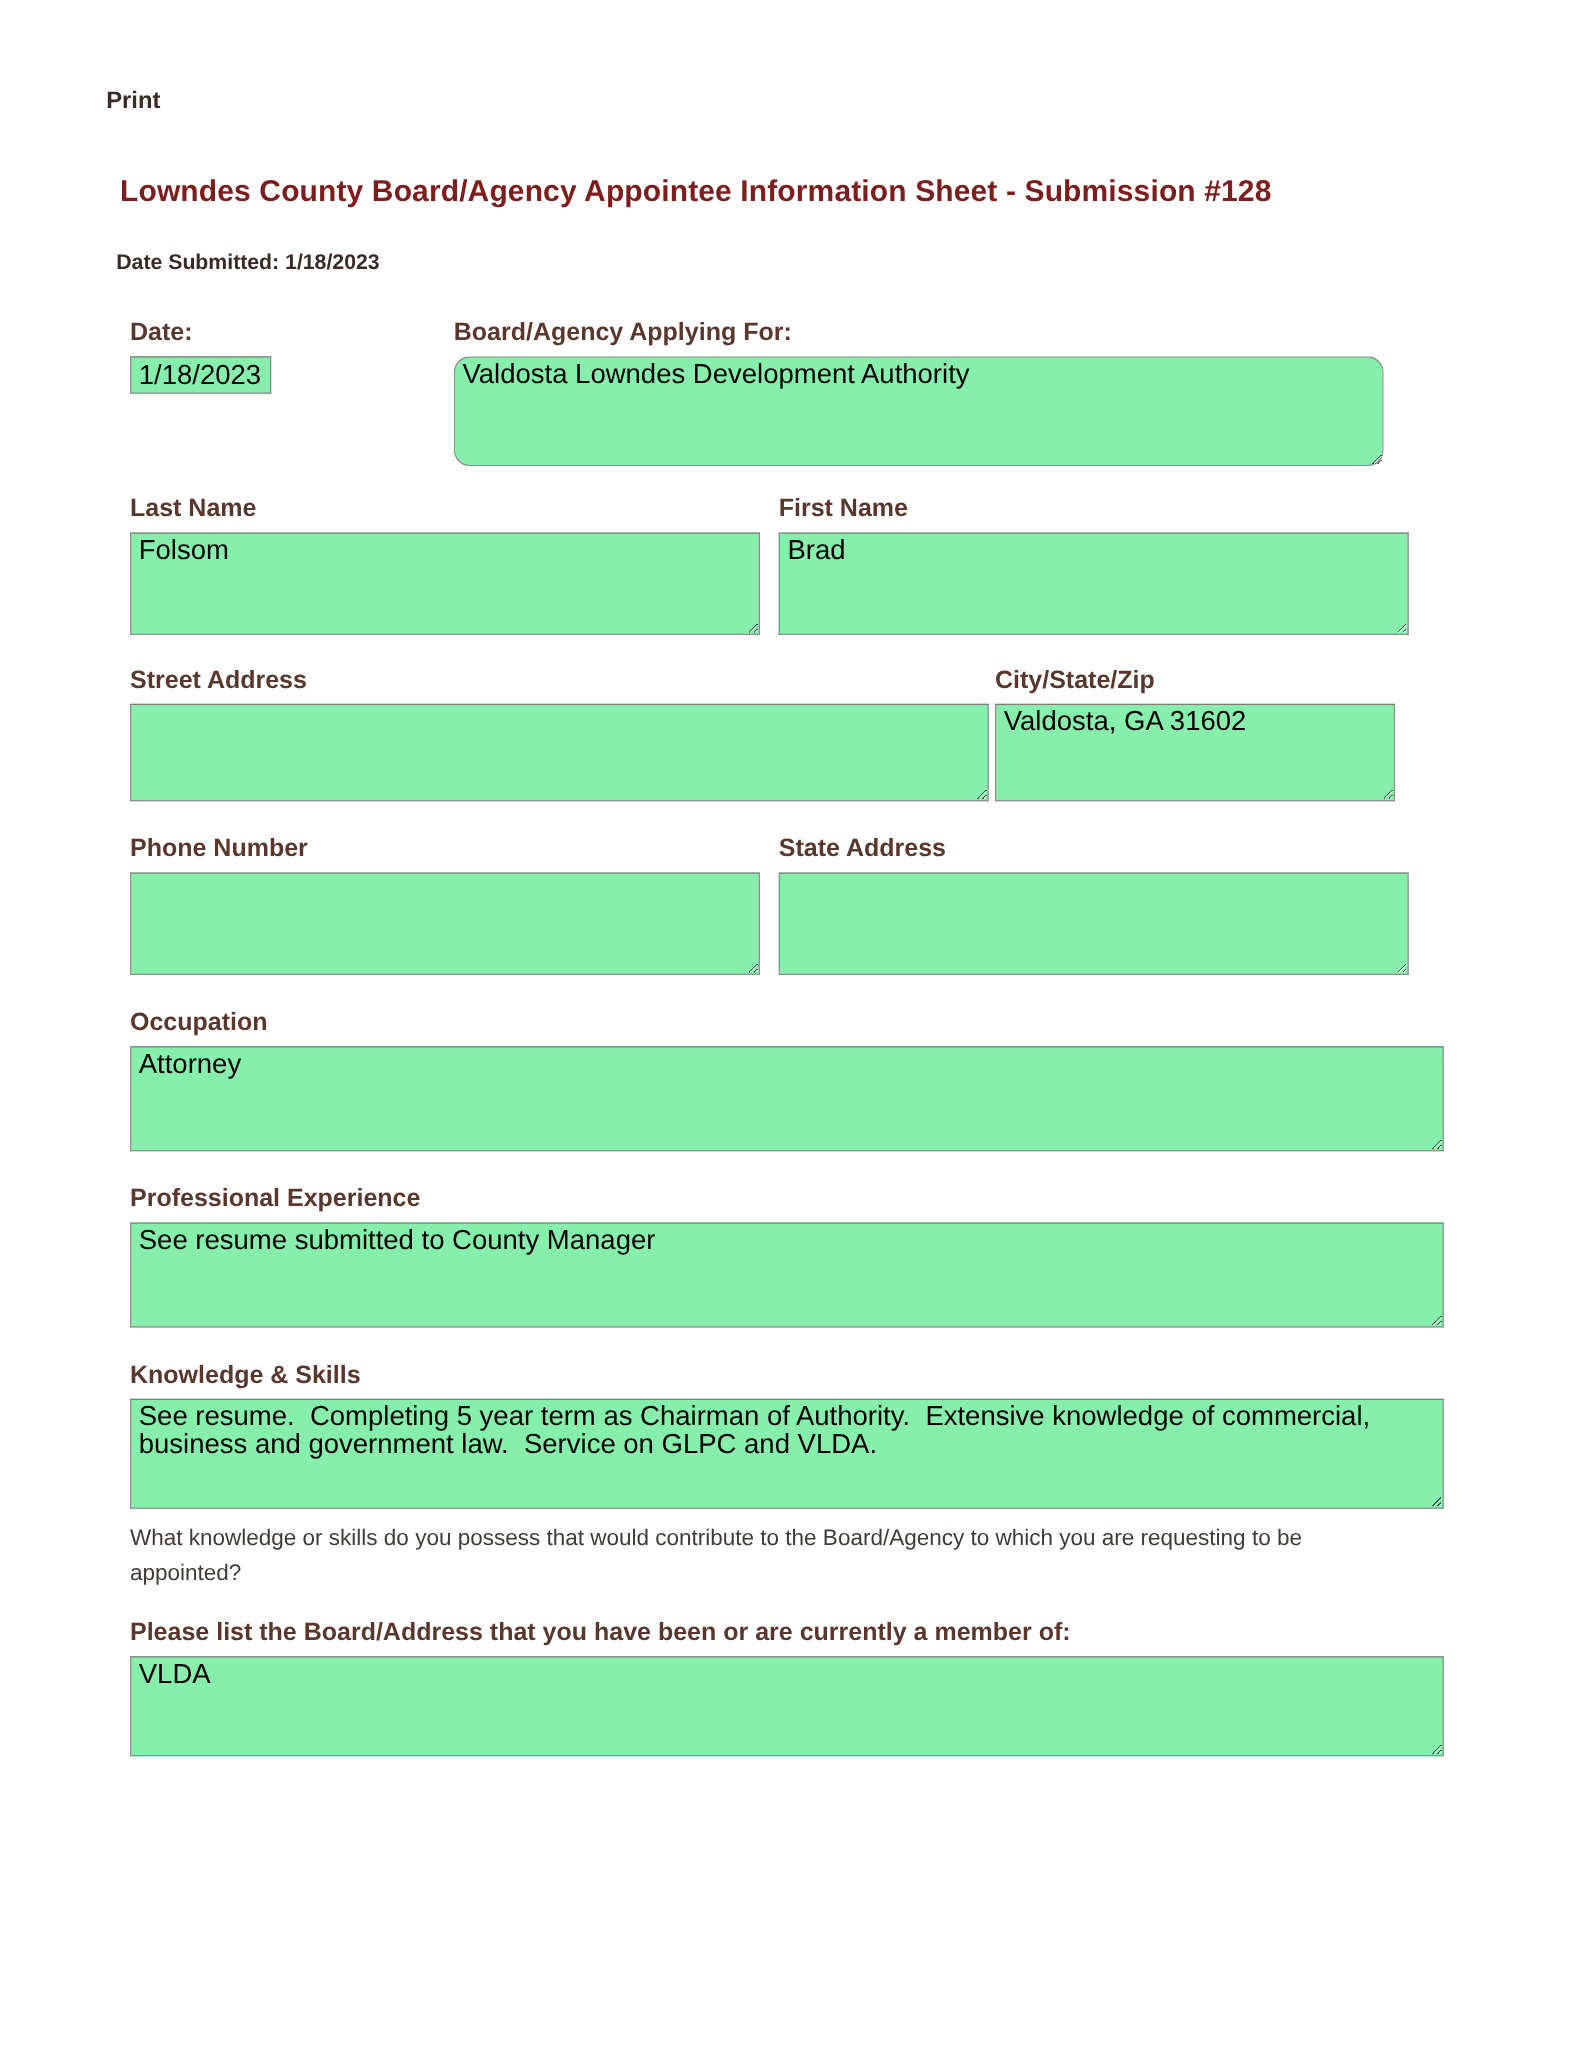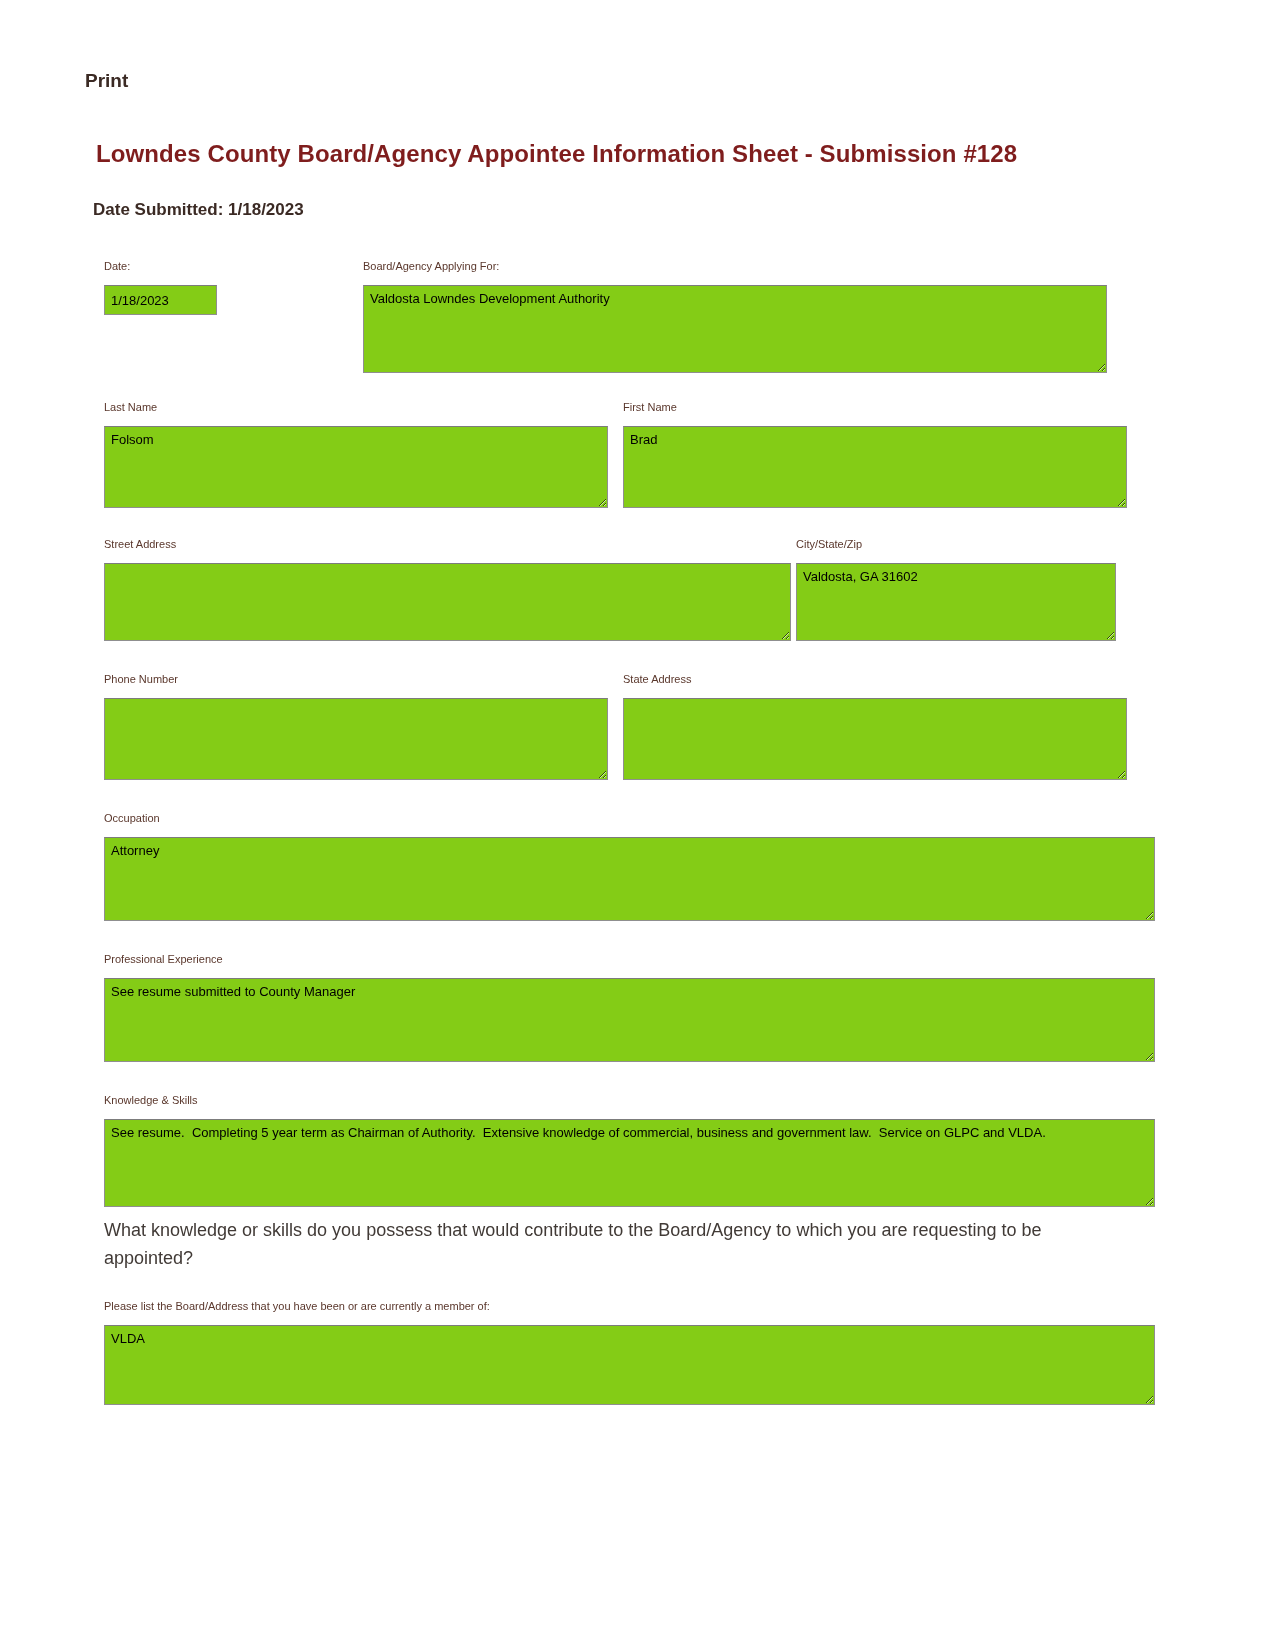--- a/index.html
+++ b/index.html
@@ -37,49 +37,49 @@
     width: 1051px;
   }
   .row { display: flex; }
   .row1 { margin-top: 0; }
   .row2 { margin-top: 26px; }
   .row3 { margin-top: 28px; }
   .row4 { margin-top: 30px; }
   .rowf { margin-top: 30px; }
   .field { display: flex; flex-direction: column; }
   .field-label {
-    font-size: 11px;
-    font-weight: normal;
+    font-size: 20px;
+    font-weight: bold;
     color: #5a372c;
     margin-bottom: 10px;
     line-height: 17px;
   }
   textarea, input[type="text"] {
     font-family: "Liberation Sans", sans-serif;
-    font-size: 13px;
+    font-size: 22px;
     color: #000;
-    background: #84cc16;
+    background: #86efac;
     border: 1px solid #8f8f8f;
     border-top-color: #7c7c7c;
     outline: none;
   }
   textarea {
     padding: 2px 6px;
     resize: both;
     line-height: 22px;
   }
   input[type="text"] {
     padding: 2px 6px;
     height: 30px;
   }
   
   .col-date   { width: 259px; }
   .date-input { width: 113px; }
   .col-board  { width: 744px; }
-  .board-ta   { width: 744px; height: 88px; }
+  .board-ta   { width: 744px; height: 88px; border-radius: 13px; }
   .col-half-l { width: 504px; margin-right: 15px; }
   .col-half-r { width: 504px; }
   .half-ta    { width: 504px; height: 82px; }
   .col-street { width: 687px; margin-right: 5px; }
   .street-ta  { width: 687px; height: 78px; }
   .col-city   { width: 320px; }
   .city-ta    { width: 320px; height: 78px; }
   .full-ta    { width: 1051px; }
   .occupation-ta { height: 84px; }
   .experience-ta { height: 84px; }

